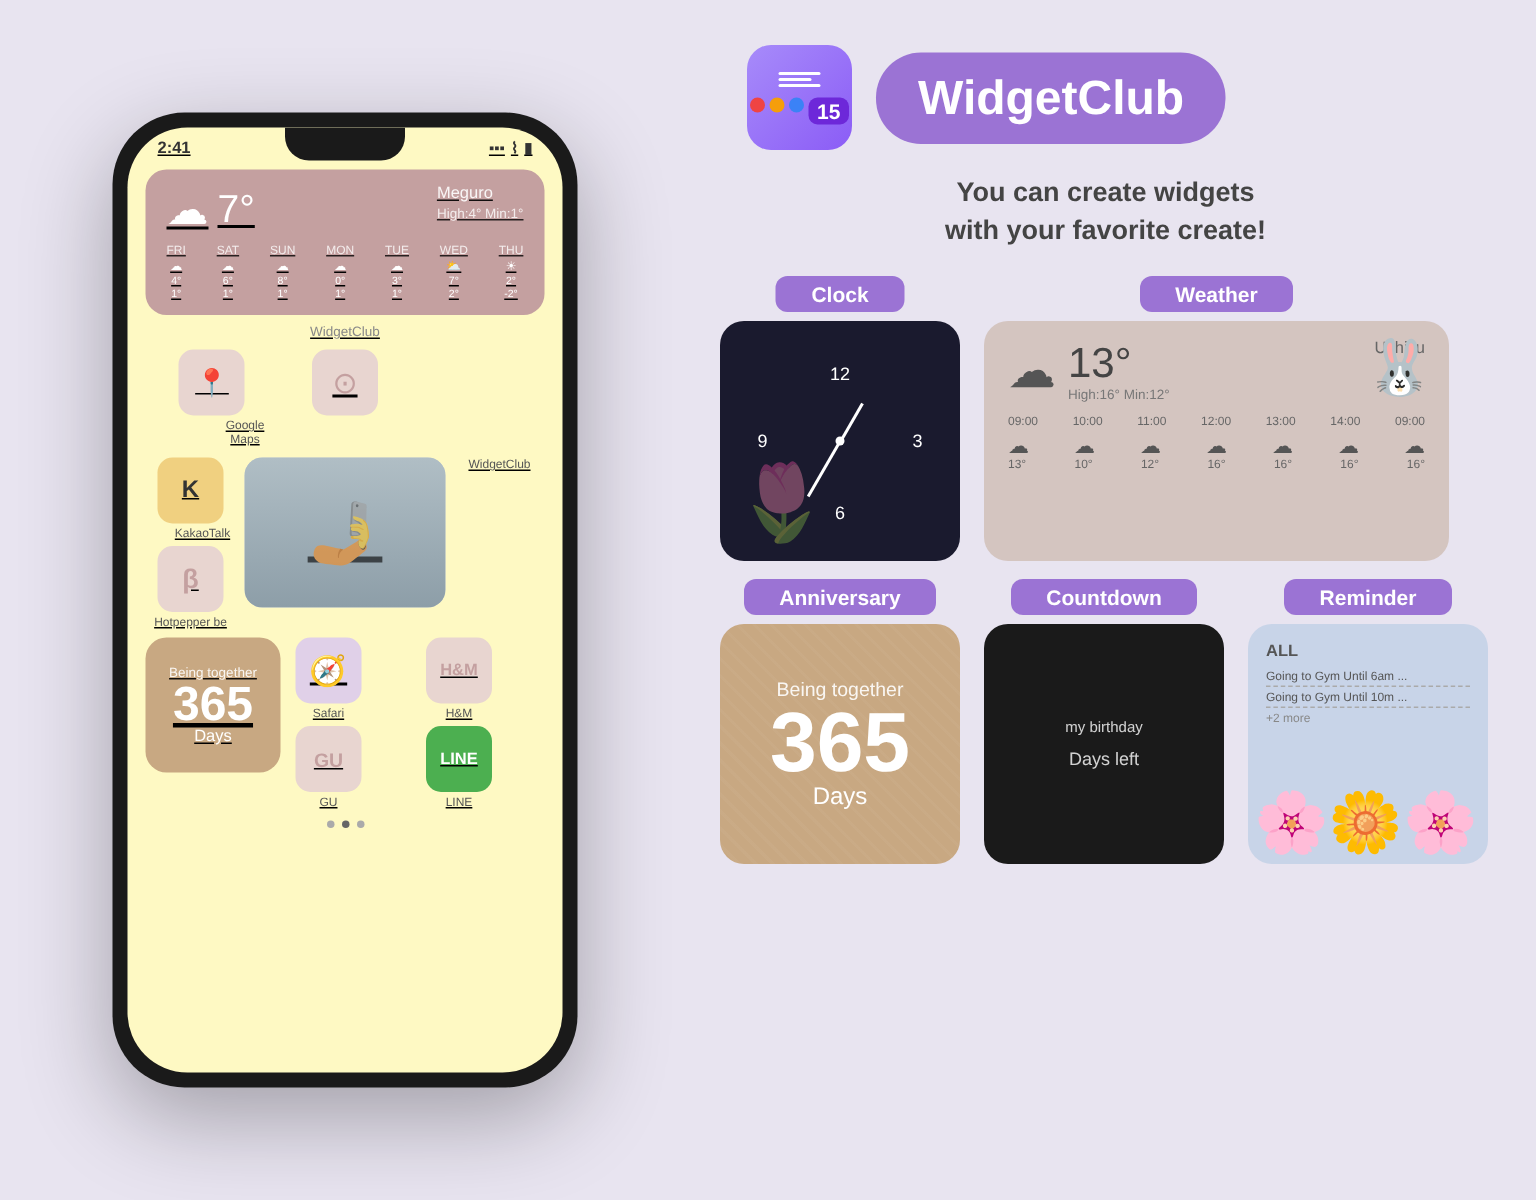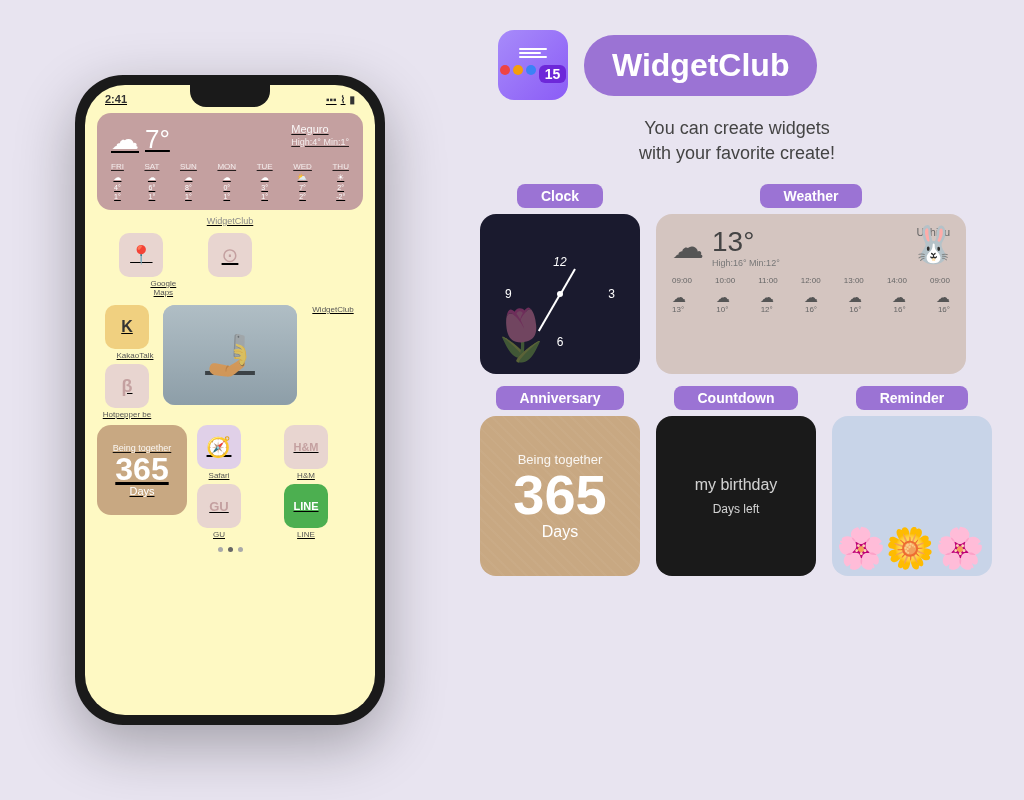--- a/index.html
+++ b/index.html
@@ -387,21 +387,21 @@
     .app-title-text {
       font-size: 32px;
       font-weight: bold;
     }
 
     
     .tagline {
       text-align: center;
       color: #444;
       font-size: 18px;
-      font-weight: 400;
+      font-weight: 700;
       line-height: 1.4;
       margin-bottom: 18px;
     }
 
     .widget-row {
       display: flex;
       gap: 16px;
       margin-bottom: 12px;
       align-items: flex-start;
     }
@@ -439,21 +439,21 @@
       width: 110px;
       height: 110px;
     }
 
     .clock-number {
       position: absolute;
       color: white;
       font-size: 12px;
     }
 
-    .clock-num-12 { top: 16px; left: 50%; transform: translateX(-50%); font-style: italic; }
+    .clock-num-12 { top: 3px; left: 50%; transform: translateX(-50%); }
     .clock-num-3 { right: 0; top: 50%; transform: translateY(-50%); }
     .clock-num-6 { bottom: 0; left: 50%; transform: translateX(-50%); }
     .clock-num-9 { left: 0; top: 50%; transform: translateY(-50%); }
 
     .clock-hour-hand {
       position: absolute;
       width: 30px;
       height: 2px;
       background: white;
       top: 50%;
@@ -617,21 +617,21 @@
       background: #1a1a1a;
       border-radius: 16px;
       display: flex;
       flex-direction: column;
       align-items: center;
       justify-content: center;
       color: white;
     }
 
     .countdown-title {
-      font-size: 16px;
+      font-size: 10px;
       opacity: 0.8;
       margin-bottom: 4px;
       text-align: center;
     }
 
     .countdown-number {
       font-size: 52px;
       font-weight: bold;
       line-height: 1;
     }
@@ -946,18 +946,24 @@
       <div class="widget-tag">Countdown</div>
       <div class="countdown-widget-preview">
         <span class="countdown-title">my birthday</span>
         <span class="countdown-subtitle">Days left</span>
       </div>
     </div>
 
     <div class="widget-col">
       <div class="widget-tag">Reminder</div>
       <div class="reminder-widget-preview">
+        <div class="reminder-items">
+          <div class="reminder-header">ALL</div>
+          <div class="reminder-item">Going to Gym Until 6am ...</div>
+          <div class="reminder-item">Going to Gym Until 10m ...</div>
+          <div class="reminder-more">+2 more</div>
+        </div>
         <div class="reminder-flowers">🌸🌼🌸</div>
       </div>
     </div>
   </div>
 
 </div>
 
 </body></html>

